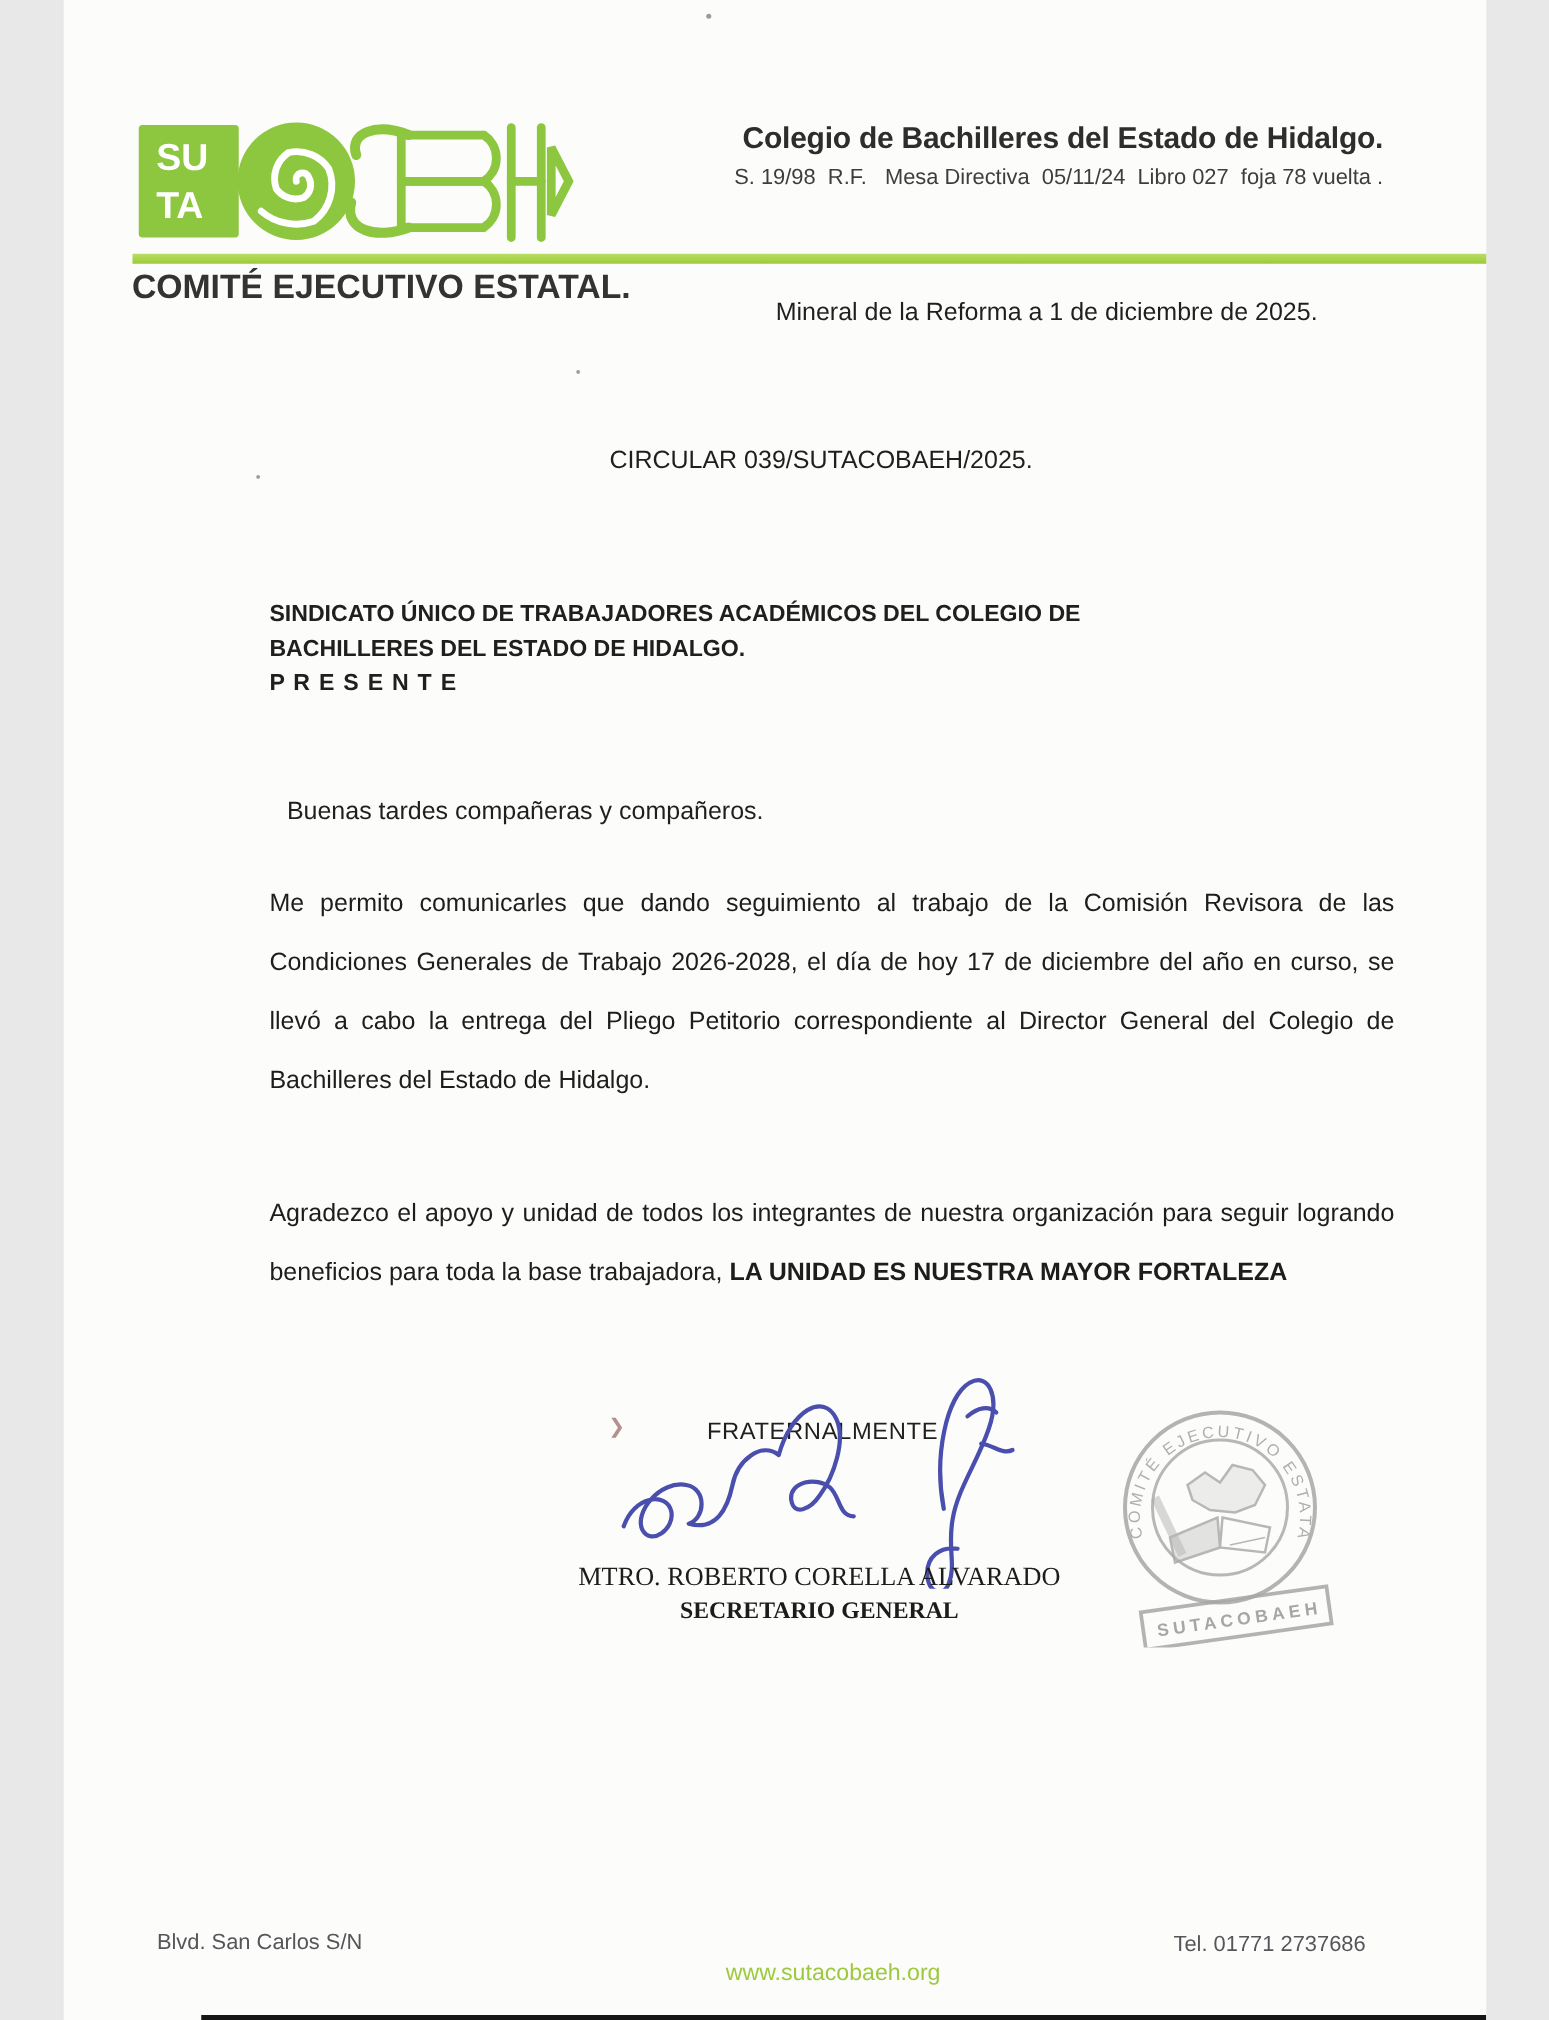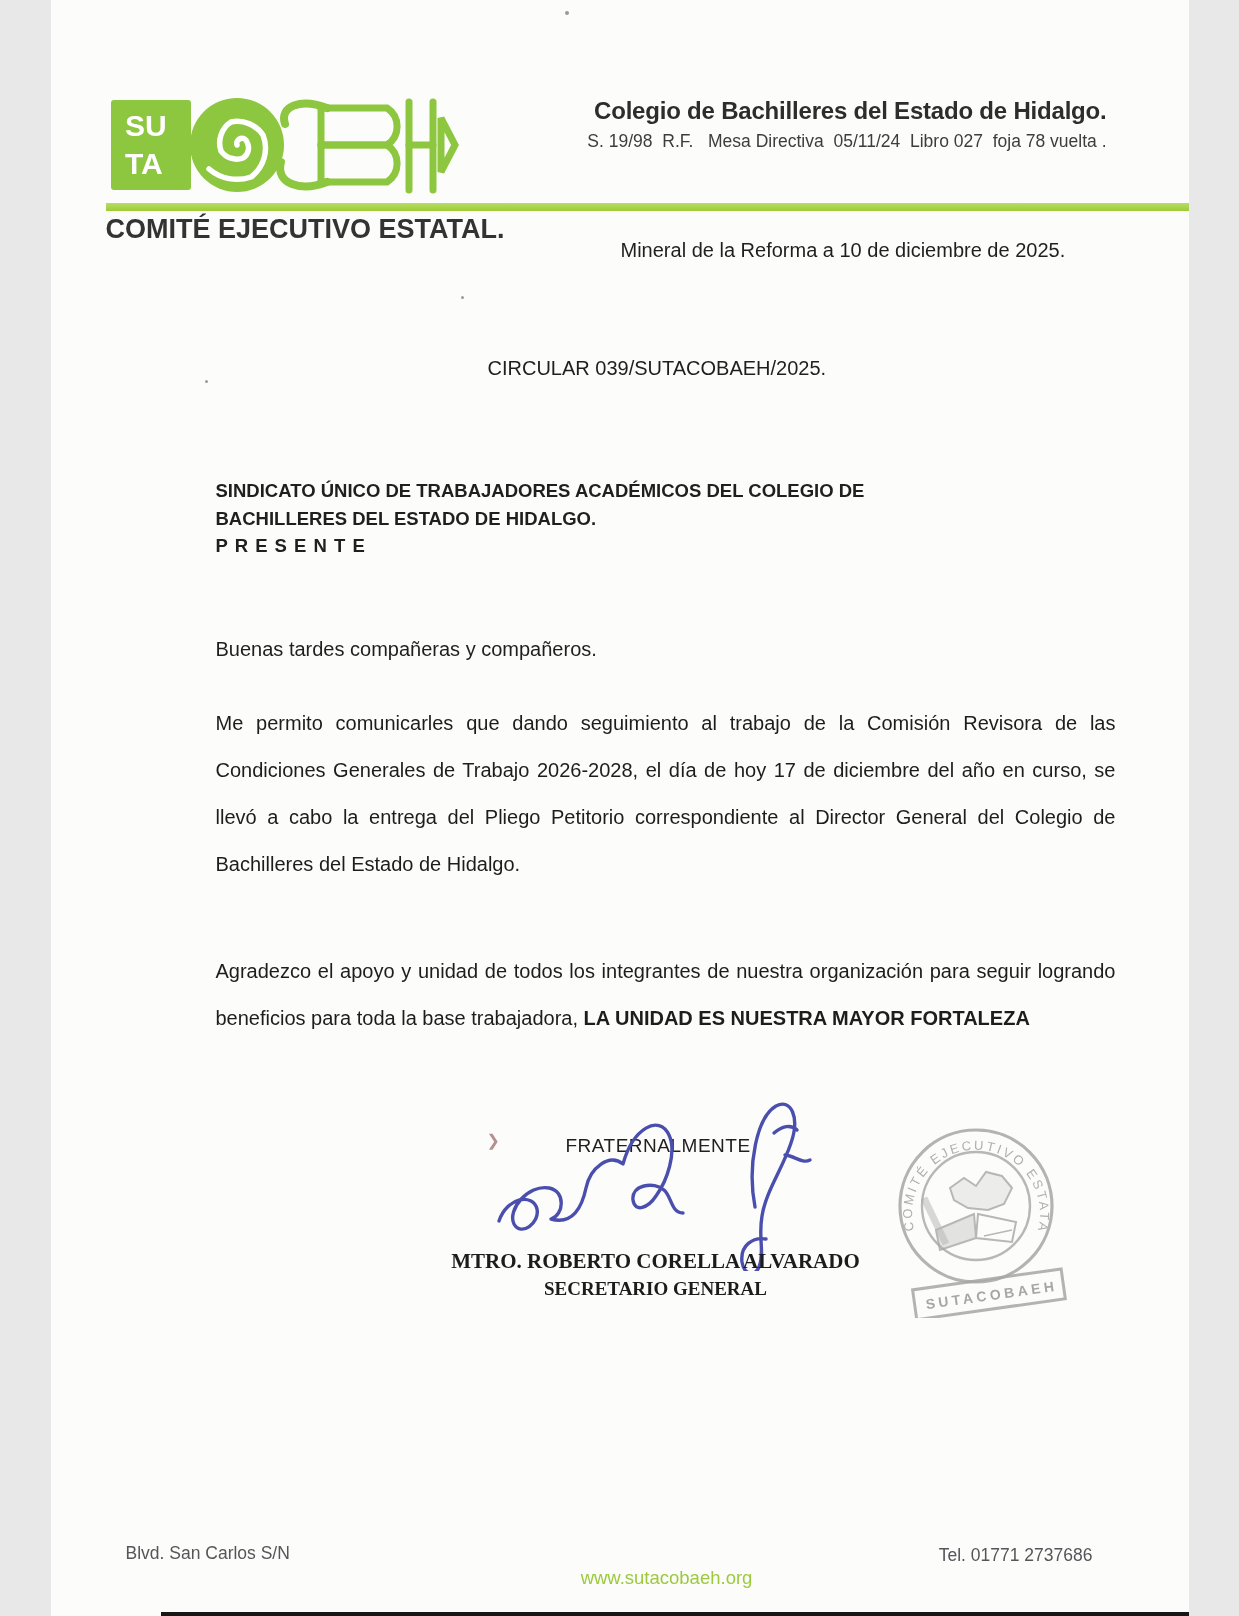--- a/index.html
+++ b/index.html
@@ -16,34 +16,34 @@
   .org-line { font-size:24px; font-weight:bold; color:#2d2d2d; line-height:34px; letter-spacing:-0.2px; }
   .org-registry { font-size:17.5px; color:#3d3d3d; margin-top:3px; white-space:pre; }
   .green-rule { position:absolute; left:55px; top:203px; width:1100px; height:8px;
     background:linear-gradient(to bottom,#b9dd66,#9ccb35); }
   .committee { position:absolute; left:55px; top:214px; font-size:27px; font-weight:bold; color:#333; }
 
   
   .dateline { position:absolute; left:570px; top:239px; font-size:20px; }
   .circular { position:absolute; left:437px; top:357px; font-size:20px;text-align:right; }
   .recipient { position:absolute; left:165px; top:477px; font-size:18.5px; font-weight:bold; line-height:27.5px; }
-  .greeting { position:absolute; left:165px; top:638px; font-size:20px; }
+  .greeting { position:absolute; left:179px; top:638px; font-size:20px; }
   .para { position:absolute; left:165px; width:900px; font-size:20px; line-height:47px;
           text-align:justify; color:#1d1d1d; }
   .para1 { top:700px; }
   .para2 { top:948px; }
   .bold-tail { font-weight:bold; }
 
   
   .closing { position:absolute; left:515px; top:1135px; font-size:19px; letter-spacing:0.5px; z-index:1; }
   .pen-mark { position:absolute; left:436px; top:1131px; font-size:16px; color:#b49090; z-index:1; }
   .signature { position:absolute; left:438px; top:1093px; width:330px; height:178px; z-index:2; }
   .signer { position:absolute; left:370px; top:1247px; width:470px; text-align:center; z-index:3;
             font-family:"Liberation Serif", serif; color:#1c1c1c; }
-  .signer-name { font-size:21px; font-weight:bold; line-height:28px; }
+  .signer-name { font-size:21px; font-weight:normal; line-height:28px; }
   .signer-title { font-size:19px; font-weight:bold; line-height:27px; }
 
   .stamp { position:absolute; left:815px; top:1118px; width:225px; height:200px; opacity:0.78; z-index:1; }
 
   
   .footer-left { position:absolute; left:75px; top:1486px; font-size:17.5px; color:#56555a; line-height:27px; white-space:pre; }
   .footer-right { position:absolute; right:96px; top:1489px; text-align:right; font-size:17.5px; color:#56555a; line-height:26.5px; white-space:pre; }
   .footer-site { position:absolute; left:466px; top:1567px; width:300px; text-align:center;
                  font-size:18.5px; color:#9cc93e; }
   .scan-strip { position:absolute; left:110px; right:0; bottom:0; height:4px; background:#161616; }
@@ -87,21 +87,21 @@
   </svg>
 
   <div class="org-block">
     <div class="org-line">Colegio de Bachilleres del Estado de Hidalgo.</div>
     <div class="org-registry">S. 19/98  R.F.   Mesa Directiva  05/11/24  Libro 027  foja 78 vuelta .</div>
   </div>
 
   <div class="green-rule"></div>
   <div class="committee">COMITÉ EJECUTIVO ESTATAL.</div>
 
-  <div class="dateline">Mineral de la Reforma a 10 de diciembre de 2025.</div>
+  <div class="dateline">Mineral de la Reforma a 1 de diciembre de 2025.</div>
   <div class="circular">CIRCULAR 039/SUTACOBAEH/2025.</div>
 
   <div class="recipient">
     <div>SINDICATO ÚNICO DE TRABAJADORES ACADÉMICOS DEL COLEGIO DE</div>
     <div>BACHILLERES DEL ESTADO DE HIDALGO.</div>
     <div style="letter-spacing:1px;">P R E S E N T E</div>
   </div>
 
   <div class="greeting">Buenas tardes compañeras y compañeros.</div>
 

